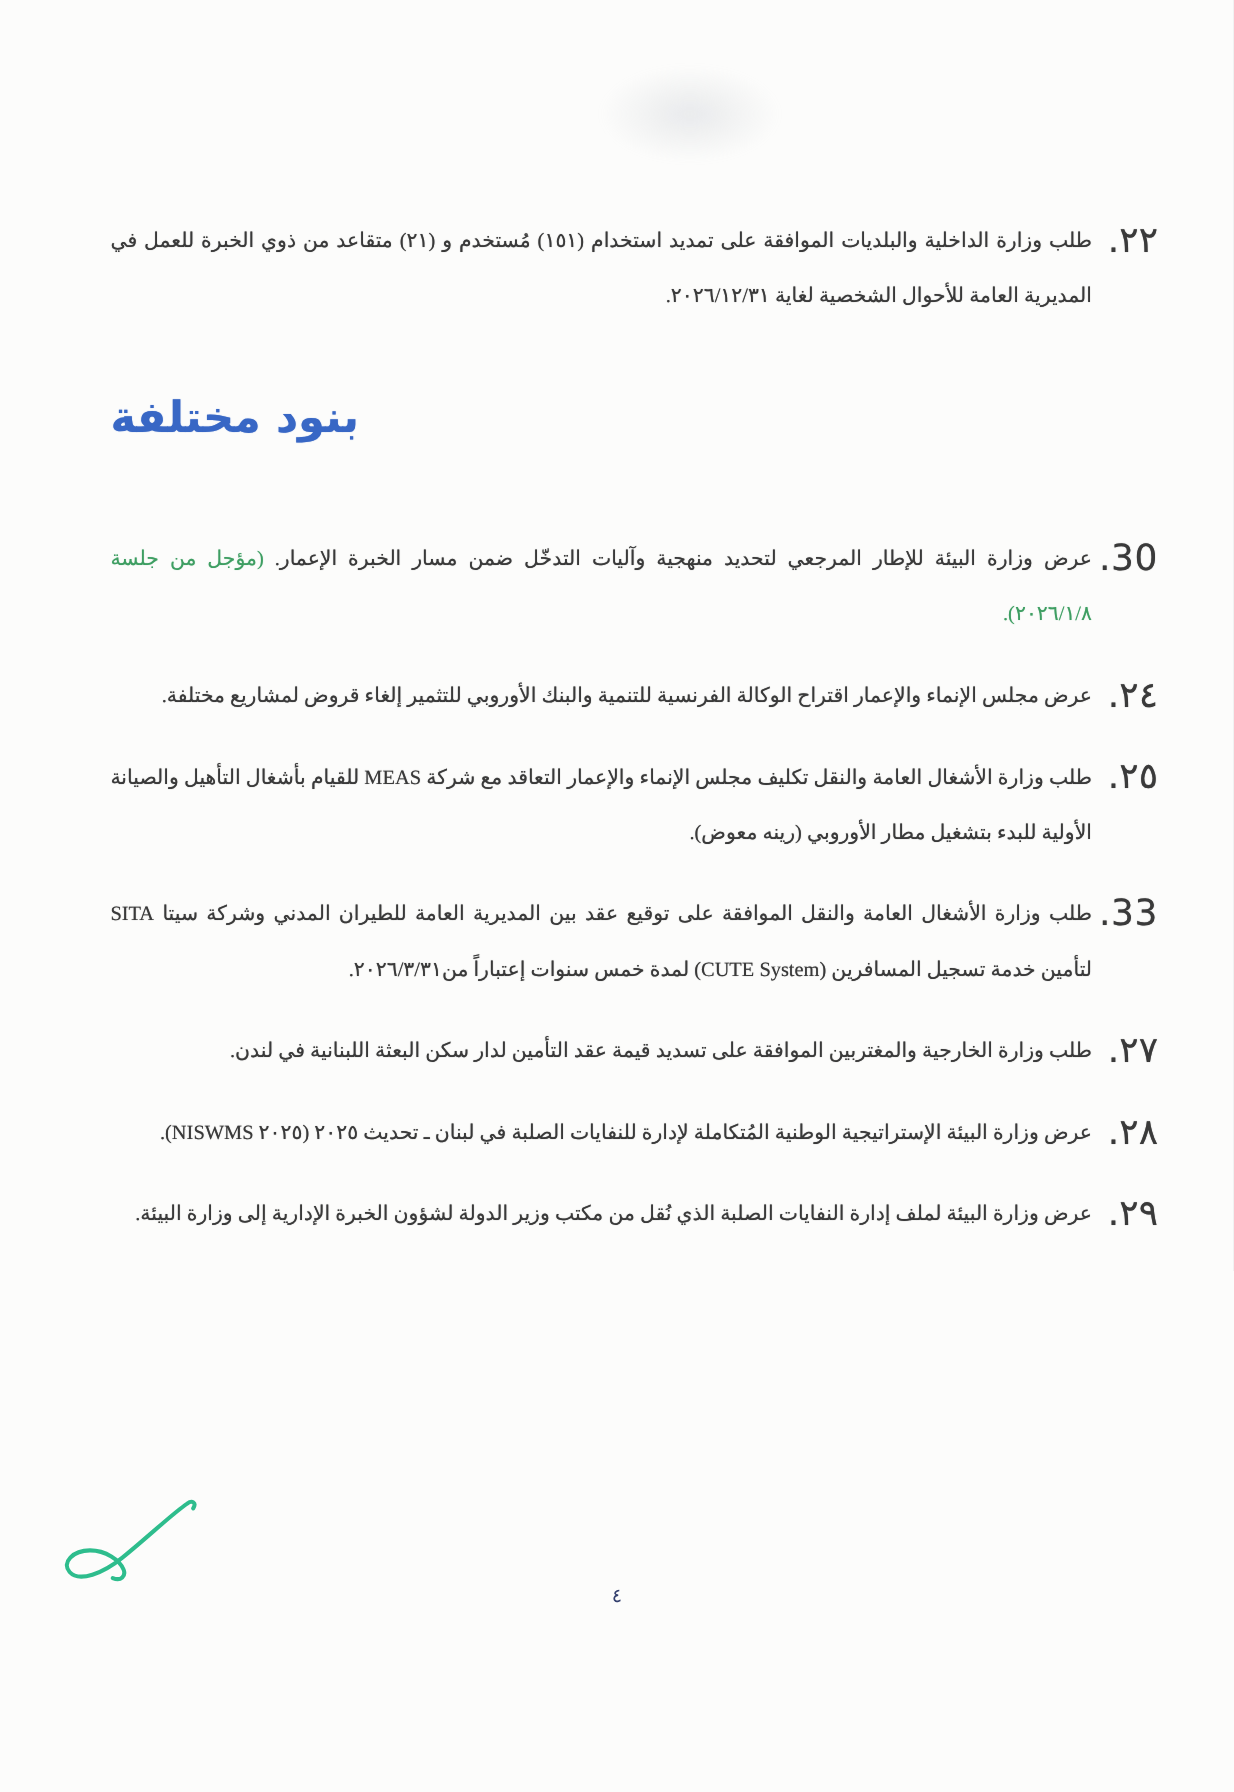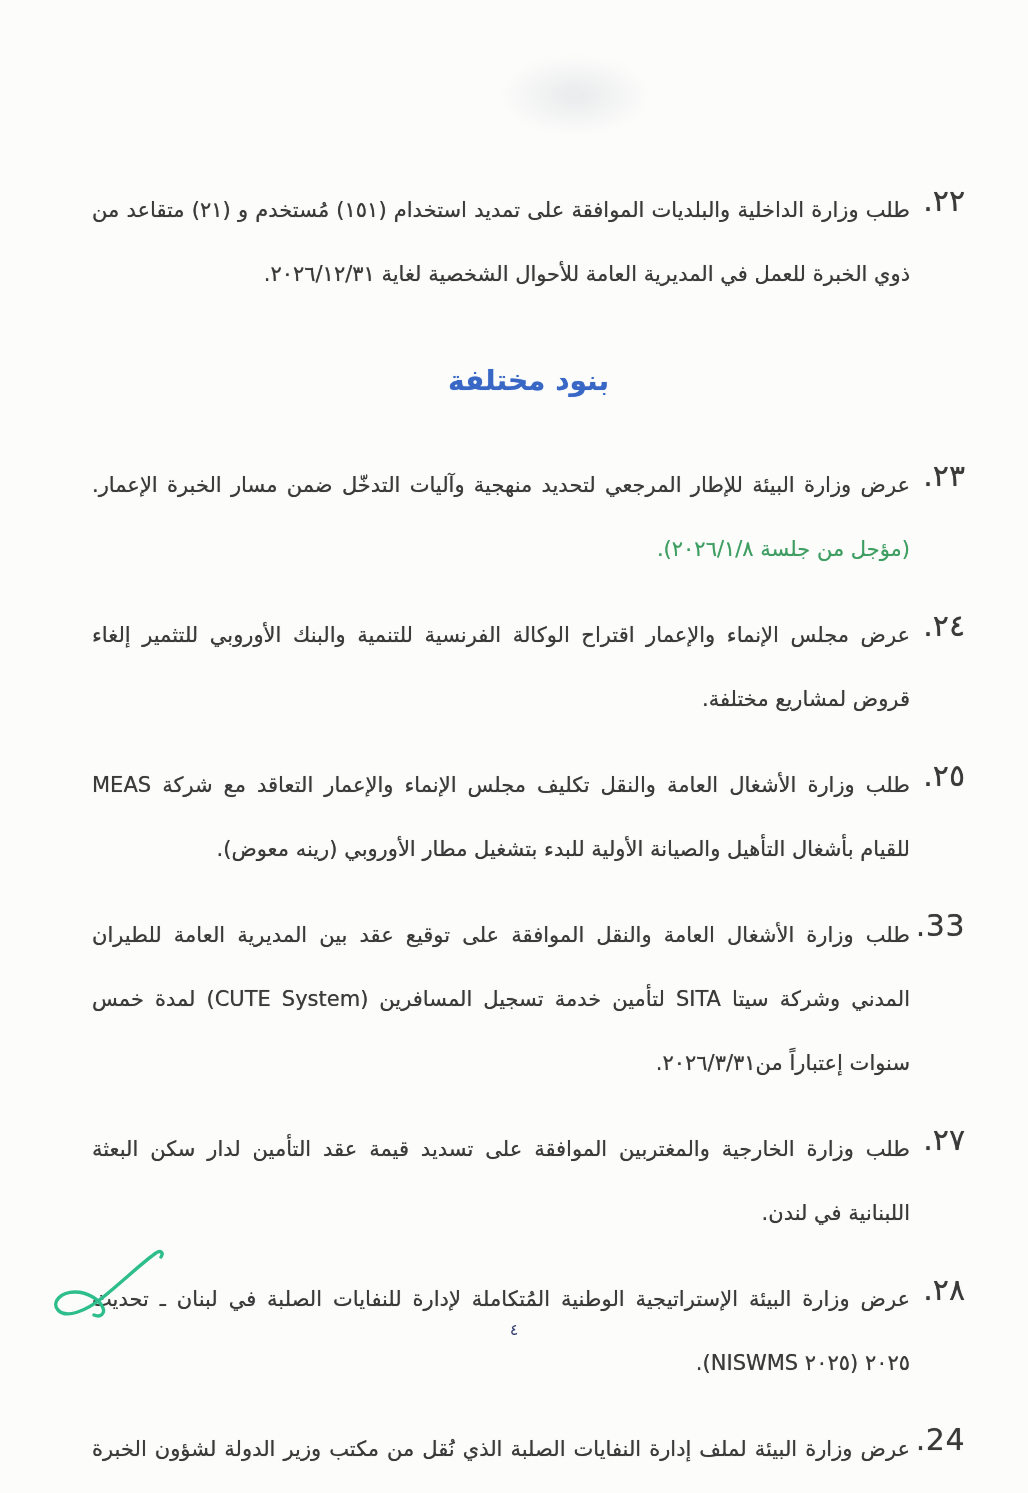--- a/index.html
+++ b/index.html
@@ -31,31 +31,32 @@
   .item-num{
     flex:0 0 55px;
     width:55px;
     font-size:30px;
     line-height:46px;
     letter-spacing:.5px;
     text-shadow:0 0 .7px rgba(58,58,58,.75);
   }
   .item-text{
     flex:1 1 auto;
-    font-size:21px;
-    line-height:64px;
+    font-size:17px;
+    line-height:46px;
     text-align:justify;
     text-justify:inter-word;
     text-shadow:0 0 .7px rgba(58,58,58,.75);
+    font-family:Liberation Serif, serif;
   }
   .item-text .green{color:var(--green,#3e9e62);text-shadow:0 0 .7px rgba(62,158,98,.6);}
   .section-heading{
-    margin:58px 0 56px 0;
-    text-align:center;
-    font-size:28px;
+    margin:58px 0 74px 0;
+    text-align:left;
+    font-size:36px;
     font-weight:bold;
     color:var(--blue,#3867c5);
     text-shadow:0 0 .8px rgba(56,103,197,.65);
   }
   .signature{
     position:absolute;
     left:48px;top:1246px;
     width:120px;height:75px;
   }
   .page-number{
@@ -78,21 +79,21 @@
         <div class="doc-item">
           <div class="item-num">٢٢.</div>
           <div class="item-text"><span>طلب وزارة الداخلية والبلديات الموافقة على تمديد استخدام (١٥١) مُستخدم و (٢١) متقاعد من ذوي الخبرة للعمل في المديرية العامة للأحوال الشخصية لغاية ٢٠٢٦/١٢/٣١.</span></div>
         </div>
       </div>
 
     <div class="section-heading">بنود مختلفة</div>
 
     <div id="misc-items">
         <div class="doc-item">
-          <div class="item-num">٢٣.</div>
+          <div class="item-num">30.</div>
           <div class="item-text"><span>عرض وزارة البيئة للإطار المرجعي لتحديد منهجية وآليات التدخّل ضمن مسار الخبرة الإعمار. </span><span class="green">(مؤجل من جلسة ٢٠٢٦/١/٨).</span></div>
         </div>
         <div class="doc-item">
           <div class="item-num">٢٤.</div>
           <div class="item-text"><span>عرض مجلس الإنماء والإعمار اقتراح الوكالة الفرنسية للتنمية والبنك الأوروبي للتثمير إلغاء قروض لمشاريع مختلفة.</span></div>
         </div>
         <div class="doc-item">
           <div class="item-num">٢٥.</div>
           <div class="item-text"><span>طلب وزارة الأشغال العامة والنقل تكليف مجلس الإنماء والإعمار التعاقد مع شركة MEAS للقيام بأشغال التأهيل والصيانة الأولية للبدء بتشغيل مطار الأوروبي (رينه معوض).</span></div>
         </div>
@@ -102,21 +103,21 @@
         </div>
         <div class="doc-item">
           <div class="item-num">٢٧.</div>
           <div class="item-text"><span>طلب وزارة الخارجية والمغتربين الموافقة على تسديد قيمة عقد التأمين لدار سكن البعثة اللبنانية في لندن.</span></div>
         </div>
         <div class="doc-item">
           <div class="item-num">٢٨.</div>
           <div class="item-text"><span>عرض وزارة البيئة الإستراتيجية الوطنية المُتكاملة لإدارة للنفايات الصلبة في لبنان ـ تحديث ٢٠٢٥ </span><span dir="ltr">(NISWMS ٢٠٢٥)</span><span>.</span></div>
         </div>
         <div class="doc-item">
-          <div class="item-num">24.</div>
+          <div class="item-num">٢٩.</div>
           <div class="item-text"><span>عرض وزارة البيئة لملف إدارة النفايات الصلبة الذي نُقل من مكتب وزير الدولة لشؤون الخبرة الإدارية إلى وزارة البيئة.</span></div>
         </div>
       </div>
   </div>
 
   <svg class="signature" viewBox="0 0 120 75">
     <path d="M113,11 C116,6 112,4 108,7 C96,15 74,36 54,52 C38,65 18,73 10,64 C3,56 13,46 27,46 C40,46 52,54 55,62 C57,67 53,72 46,69" fill="none" stroke="#2ebd8d" stroke-width="3.4" stroke-linecap="round" stroke-linejoin="round"></path>
   </svg>
 
   <div class="page-number">٤</div>

